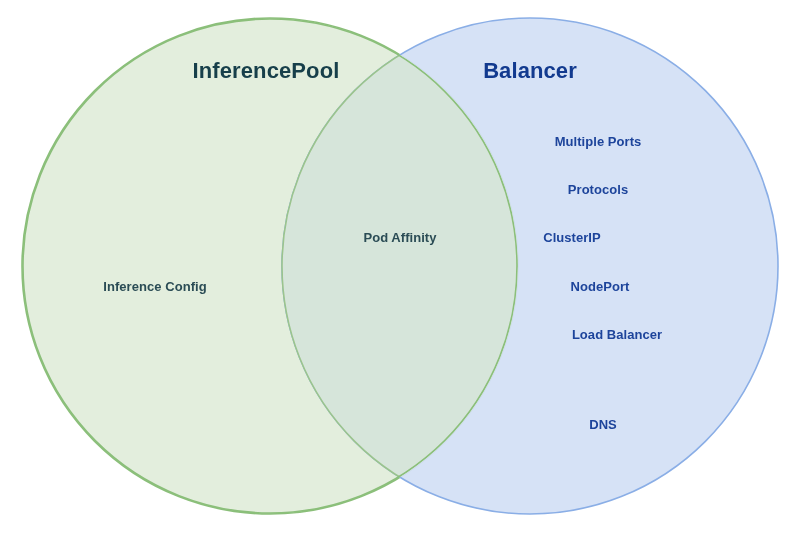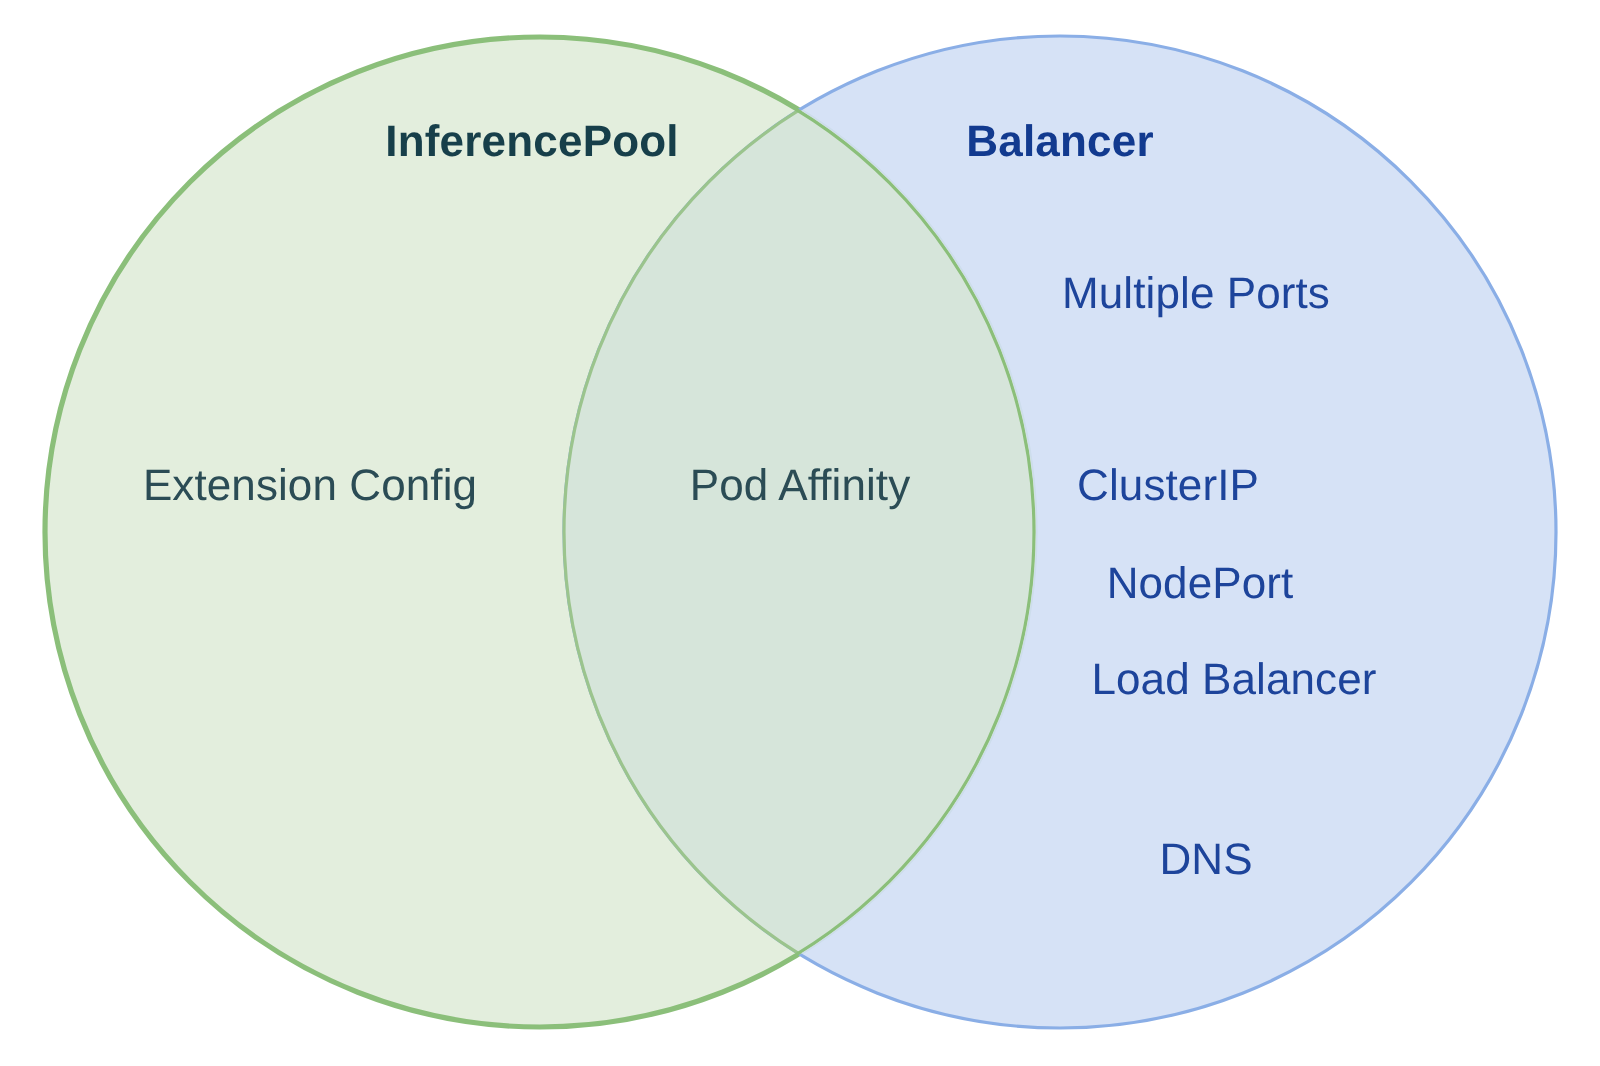--- a/index.html
+++ b/index.html
@@ -35,22 +35,22 @@
     position: absolute;
     white-space: nowrap;
     pointer-events: auto;
   }
   .title {
     font-size: 22px;
     font-weight: bold;
     letter-spacing: 0.1px;
   }
   .item {
-    font-size: 22px;
-    font-weight: normal;
+    font-size: 13px;
+    font-weight: bold;
     letter-spacing: 0.05px;
   }
   .centered {
     transform: translateX(-50%);
   }
   .left-title  { color: #173f4a; }
   .left-item   { color: #2b4c55; }
   .mid-item    { color: #2b4c55; }
   .right-title { color: #123a8f; }
   .right-item  { color: #1d449b; }
@@ -78,26 +78,27 @@
 
     <g clip-path="url(#clip-left)">
       <circle cx="270" cy="266" r="247" fill="none" stroke="#8bbf7a" stroke-width="1.6"></circle>
     </g>
   </svg>
 
   <div class="layer">
 
     <div class="lbl title centered left-title" style="left:266px; top:58px;">InferencePool</div>
 
-    <div class="lbl item centered left-item" style="left:155px; top:230px;">Extension Config</div>
+    <div class="lbl item centered left-item" style="left:155px; top:279px;">Inference Config</div>
 
     <div class="lbl item centered mid-item" style="left:400px; top:230px;">Pod Affinity</div>
 
     <div class="lbl title centered right-title" style="left:530px; top:58px;">Balancer</div>
 
     <div class="lbl item centered right-item" style="left:598px; top:134px;">Multiple Ports</div>
-    <div class="lbl item centered right-item" style="left:584px; top:230px;">ClusterIP</div>
+    <div class="lbl item centered right-item" style="left:598px; top:182px;">Protocols</div>
+    <div class="lbl item centered right-item" style="left:572px; top:230px;">ClusterIP</div>
     <div class="lbl item centered right-item" style="left:600px; top:279px;">NodePort</div>
     <div class="lbl item centered right-item" style="left:617px; top:327px;">Load Balancer</div>
     <div class="lbl item centered right-item" style="left:555px; top:417px;margin-left:48px;">DNS</div>
 
   </div>
 </div>
 
 </body></html>

